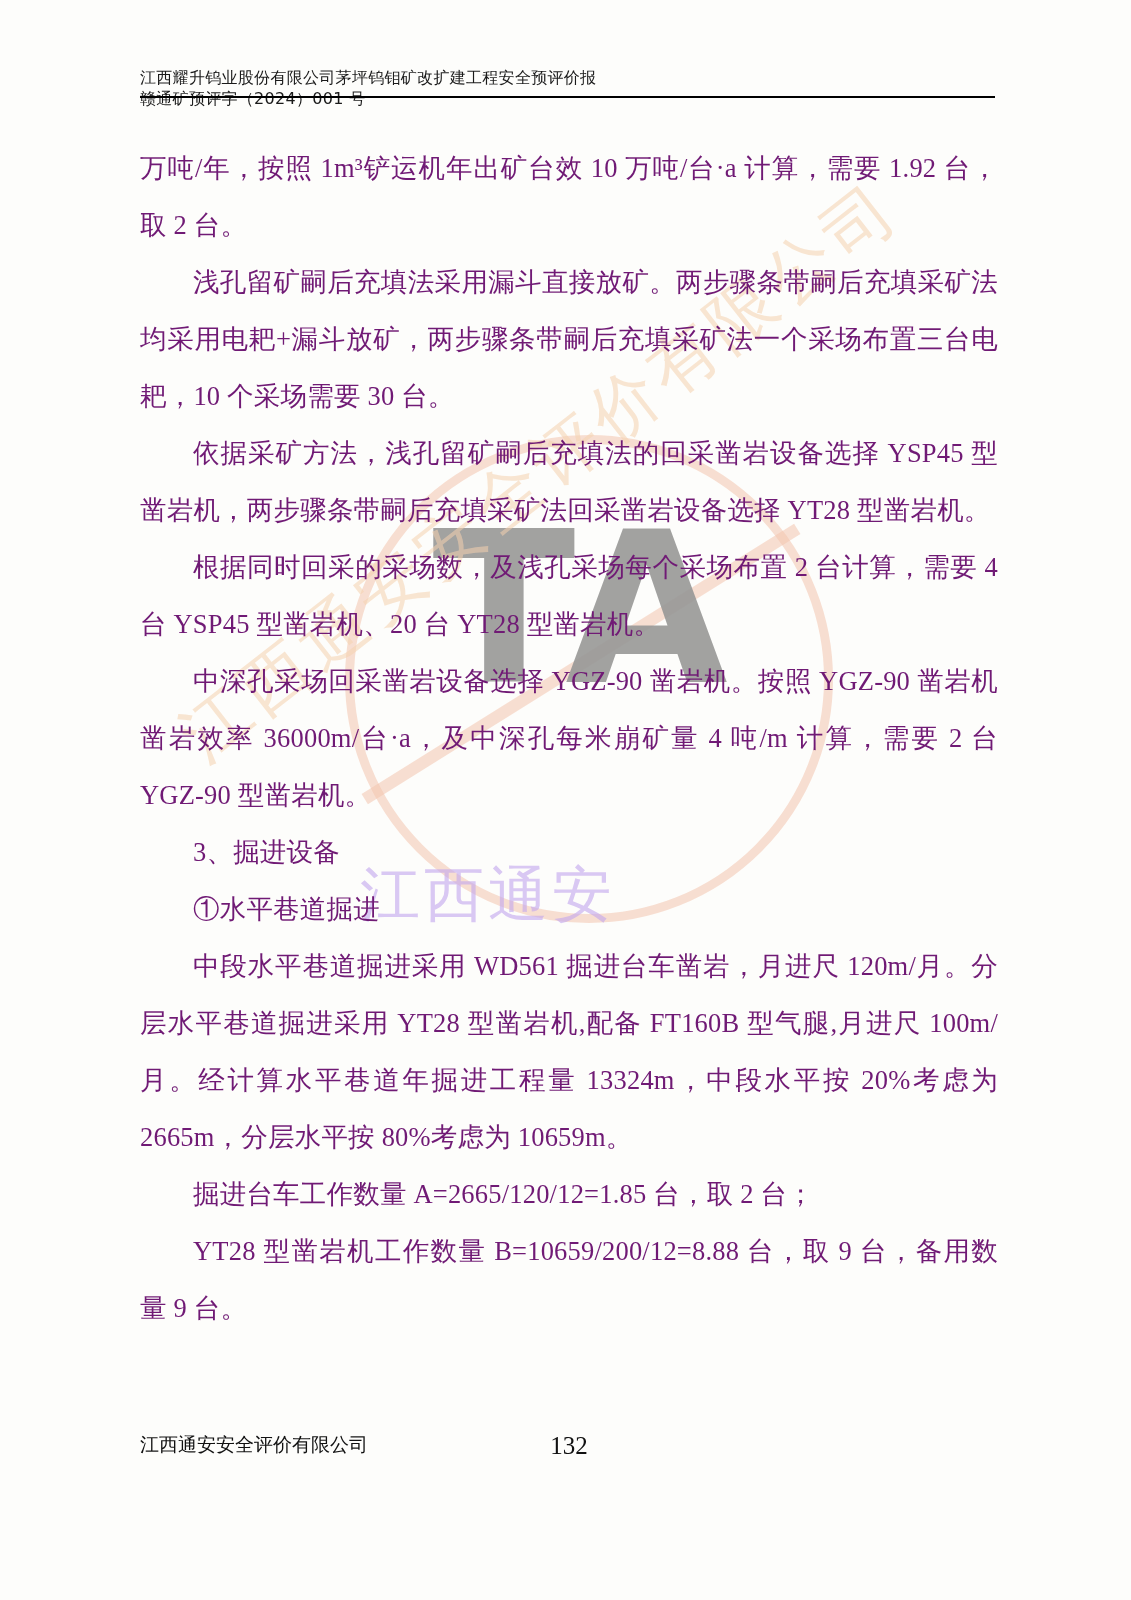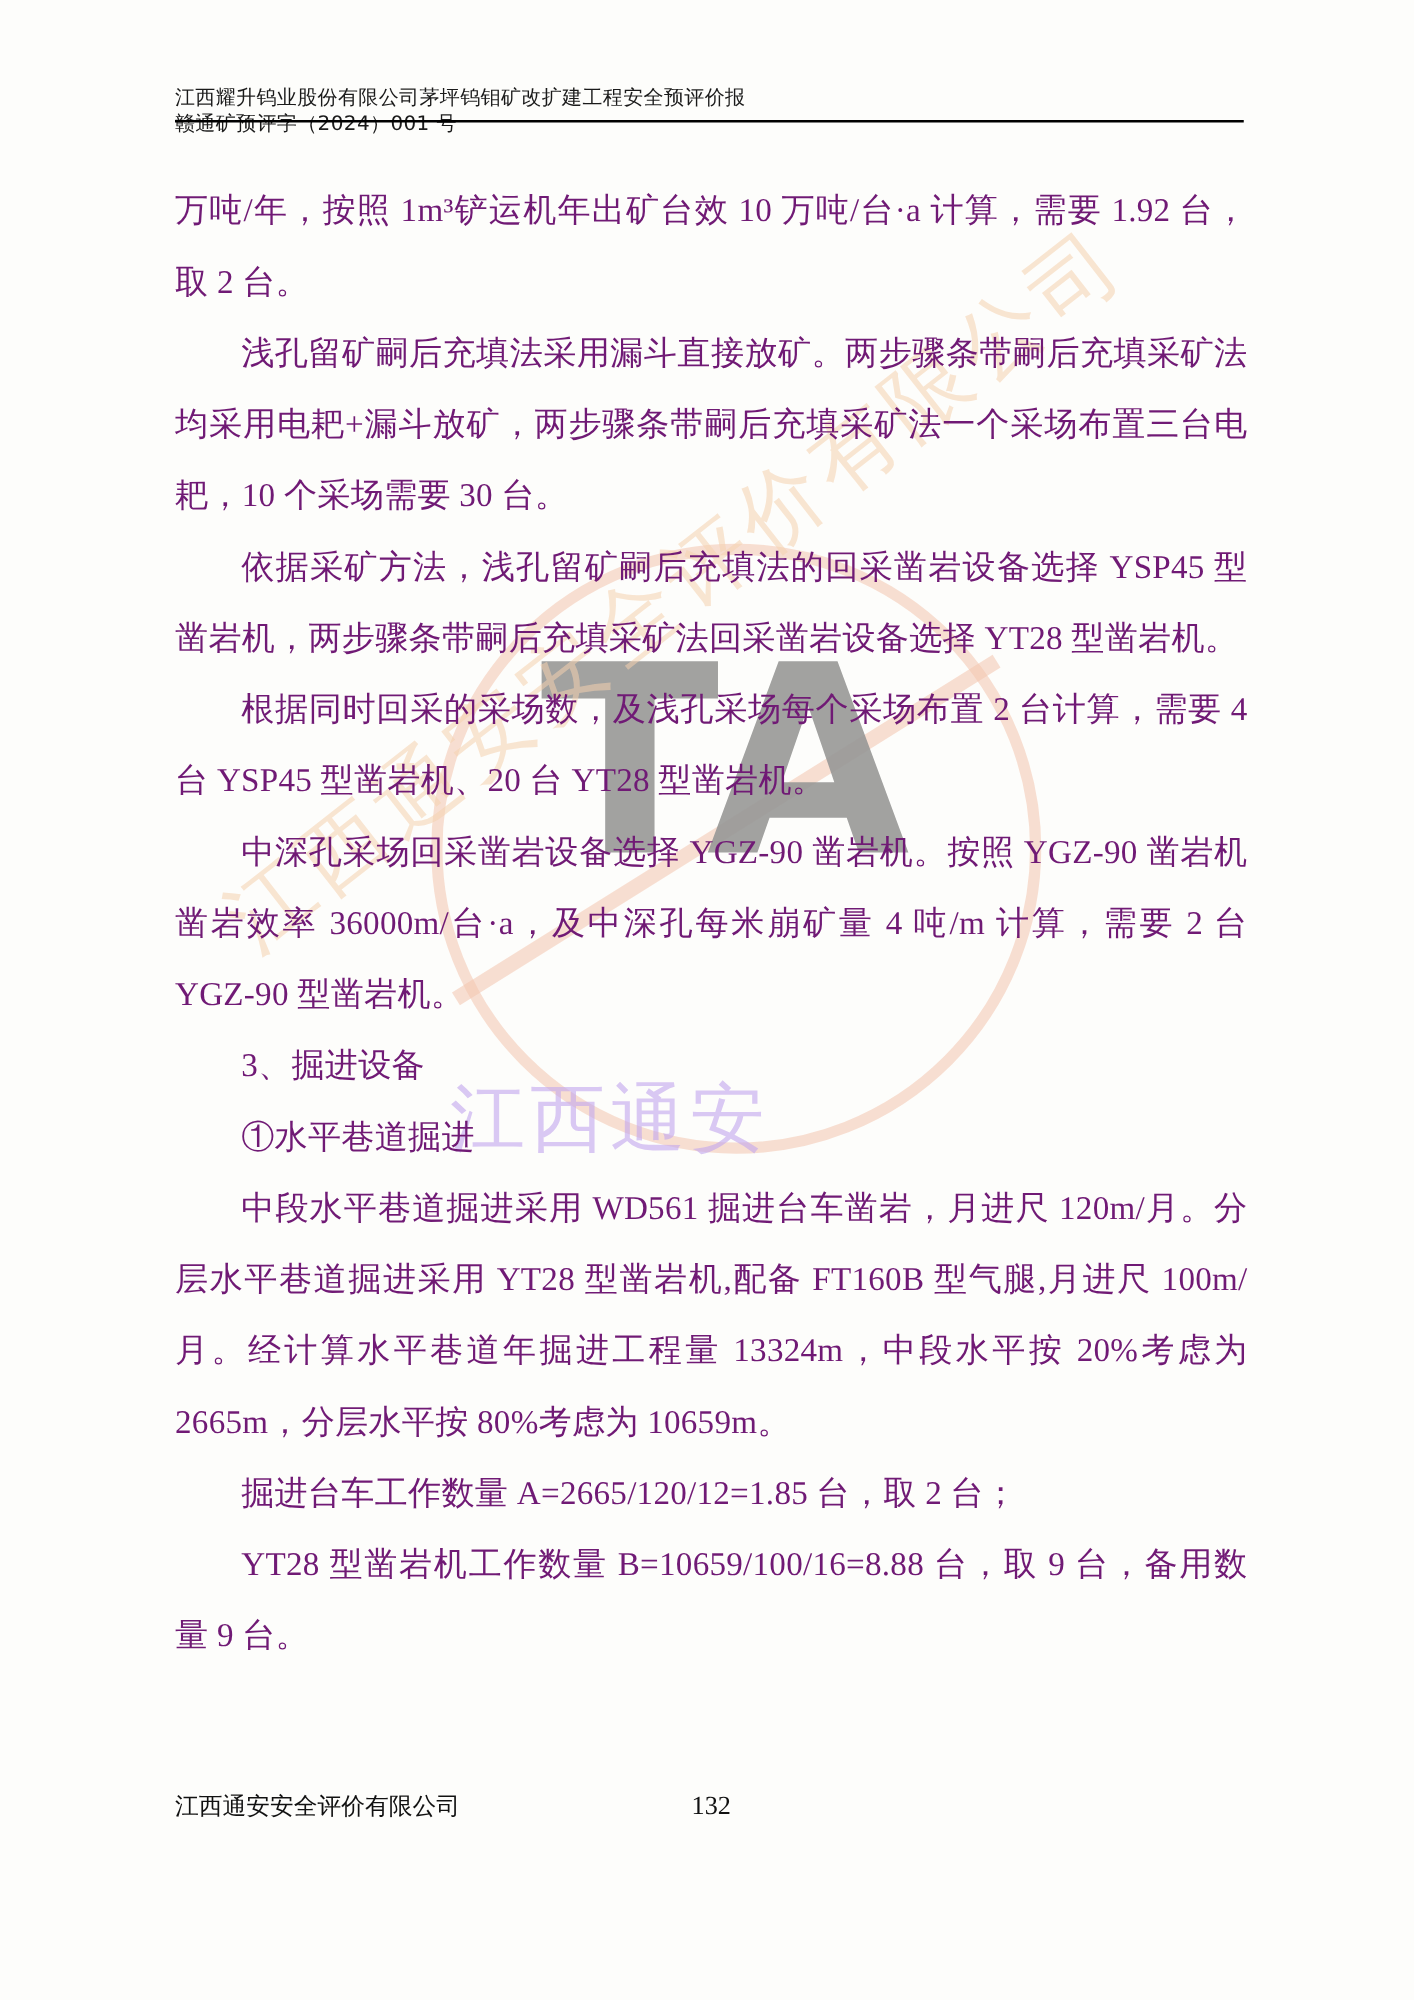--- a/index.html
+++ b/index.html
@@ -92,21 +92,21 @@
     top: 0;
     white-space: nowrap;
   }
   .footer-page {
     position: absolute;
     left: 0;
     top: 0;
     width: 858px;
     text-align: center;
     font-family: "Liberation Serif", serif;
-    font-size: 21px;
+    font-size: 25px;
   }
 
   
   .watermark {
     position: absolute;
     left: 130px;
     top: 400px;
     width: 880px;
     height: 700px;
     pointer-events: none;
@@ -196,21 +196,21 @@
     <div class="content">
       <p class="para">万吨/年，按照 1m³铲运机年出矿台效 10 万吨/台·a 计算，需要 1.92 台，取 2 台。</p>
       <p class="para indent">浅孔留矿嗣后充填法采用漏斗直接放矿。两步骤条带嗣后充填采矿法均采用电耙+漏斗放矿，两步骤条带嗣后充填采矿法一个采场布置三台电耙，10 个采场需要 30 台。</p>
       <p class="para indent">依据采矿方法，浅孔留矿嗣后充填法的回采凿岩设备选择 YSP45 型凿岩机，两步骤条带嗣后充填采矿法回采凿岩设备选择 YT28 型凿岩机。</p>
       <p class="para indent">根据同时回采的采场数，及浅孔采场每个采场布置 2 台计算，需要 4 台 YSP45 型凿岩机、20 台 YT28 型凿岩机。</p>
       <p class="para indent">中深孔采场回采凿岩设备选择 YGZ-90 凿岩机。按照 YGZ-90 凿岩机凿岩效率 36000m/台·a，及中深孔每米崩矿量 4 吨/m 计算，需要 2 台 YGZ-90 型凿岩机。</p>
       <p class="para indent">3、掘进设备</p>
       <p class="para indent">①水平巷道掘进</p>
       <p class="para indent">中段水平巷道掘进采用 WD561 掘进台车凿岩，月进尺 120m/月。分层水平巷道掘进采用 YT28 型凿岩机,配备 FT160B 型气腿,月进尺 100m/月。经计算水平巷道年掘进工程量 13324m，中段水平按 20%考虑为 2665m，分层水平按 80%考虑为 10659m。</p>
       <p class="para indent">掘进台车工作数量 A=2665/120/12=1.85 台，取 2 台；</p>
-      <p class="para indent">YT28 型凿岩机工作数量 B=10659/100/16=8.88 台，取 9 台，备用数量 9 台。</p>
+      <p class="para indent">YT28 型凿岩机工作数量 B=10659/200/12=8.88 台，取 9 台，备用数量 9 台。</p>
     </div>
 
     <div class="footer">
       <div class="footer-left">江西通安安全评价有限公司</div>
       <div class="footer-page">132</div>
     </div>
 
   </div>
 </div>
 

